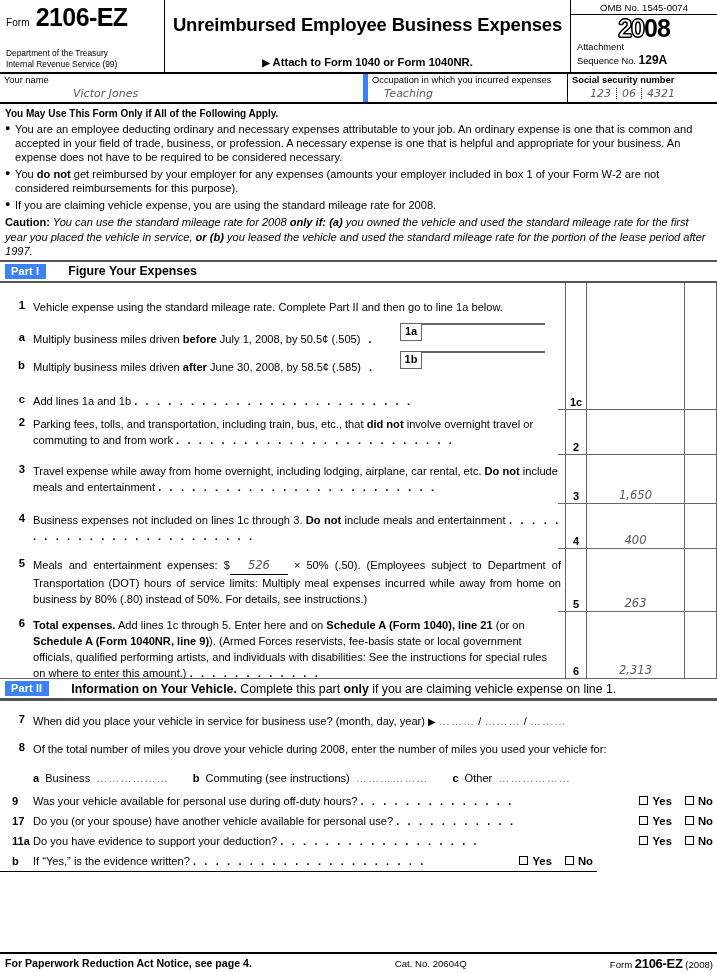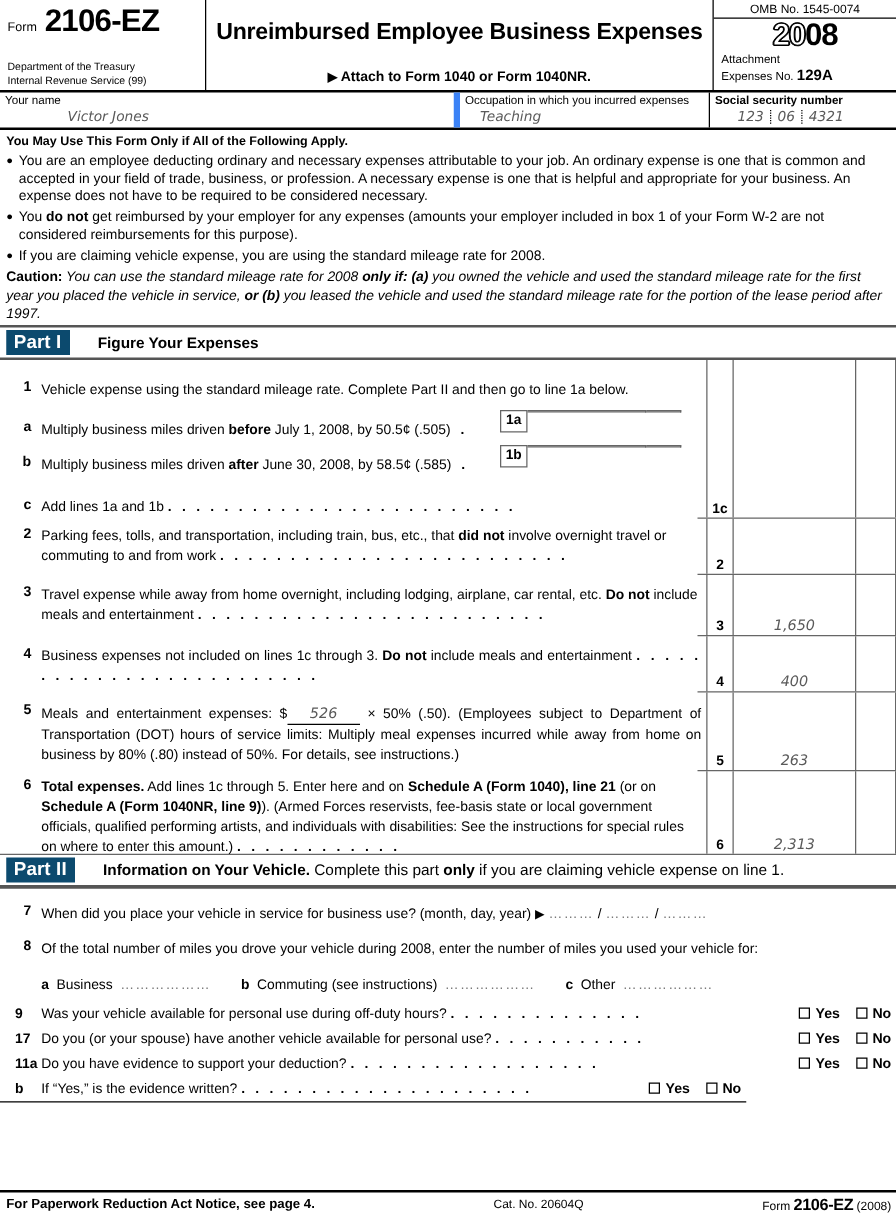--- a/index.html
+++ b/index.html
@@ -56,40 +56,40 @@
   .nr-cell { box-sizing: border-box; position: relative; padding: 1px 0 0 4px; }
   .nr-name { width: 368px; border-right: 5px solid #3b82f6; }
   .nr-occ  { width: 200px; border-right: 1.5px solid #000; }
   .nr-ssn  { flex: 1; }
   .nr-label { font-size: 9.3px; }
   .nr-label.b { font-weight: bold; }
   .nr-val {
     font-family: "DejaVu Sans", sans-serif; font-size: 11px; color: #5a5a5a;
     font-style: italic; margin-top: 2px;
   }
-  .nr-name .nr-val { margin-left: 50px; font-style: italic; }
+  .nr-name .nr-val { margin-left: 69px; font-style: italic; }
   .nr-occ .nr-val { margin-left: 12px; }
   .ssn-val { display: flex; gap: 5px; margin-left: 18px; margin-top: 2px; align-items: center; }
   .ssn-val span { font-family: "DejaVu Sans", sans-serif; font-size: 11px; color: #5a5a5a; font-style: italic; }
   .ssn-dash { border-left: 1.5px dotted #000; height: 11px; width: 0; }
 
   
   .intro { padding: 4px 5px 2px 5px; border-bottom: 2.5px solid #555; }
   .intro-head { font-weight: bold; font-size: 10px; margin-bottom: 3px; }
   .bullet-row { display: flex; font-size: 11.1px; line-height: 1.27; margin-bottom: 3px; }
   .bullet-dot { width: 10px; flex: none; font-size: 9px; line-height: 1.45; }
   .bullet-txt { flex: 1; text-align: left; }
   .caution { font-size: 11.1px; line-height: 1.27; font-style: italic; }
   .caution b { font-style: normal; }
   .caution i.bi { font-style: italic; font-weight: bold; }
 
   
   .partbar { display: flex; align-items: center; padding: 2px 0 2px 5px; }
   .partbox {
-    background: #0c4a6e; color: #fff; font-weight: bold; font-size: 15px;
+    background: #3b82f6; color: #fff; font-weight: bold; font-size: 11px;
     padding: 1px 7px 2px 6px; letter-spacing: .1px;
   }
   .parttitle { font-weight: bold; font-size: 12.3px; margin-left: 22px; }
   .parttitle .norm { font-weight: normal; }
   .rule-heavy { height: 2.5px; background: #555; }
 
   
   .exp { position: relative; }
   .exp-row { display: flex; box-sizing: border-box; }
   .exp-body { box-sizing: border-box; padding: 4px 4px 4px 5px; position: relative; }
@@ -183,21 +183,21 @@
       </div>
     </div>
 
     <div class="hdr-right">
       <div class="omb">OMB No. 1545-0074</div>
       <div class="year-wrap">
         <span class="yr-hollow">20</span><span class="yr-solid">08</span>
       </div>
       <div class="attach-seq">
         <div>Attachment</div>
-        <div><span>Expenses No.</span>
+        <div><span>Sequence No.</span>
           <b>129A</b></div>
       </div>
     </div>
   </div>
 
   <div class="namerow">
     <div class="nr-cell nr-name">
       <div class="nr-label">Your name</div>
       <div class="nr-val">Victor Jones</div>
     </div>

